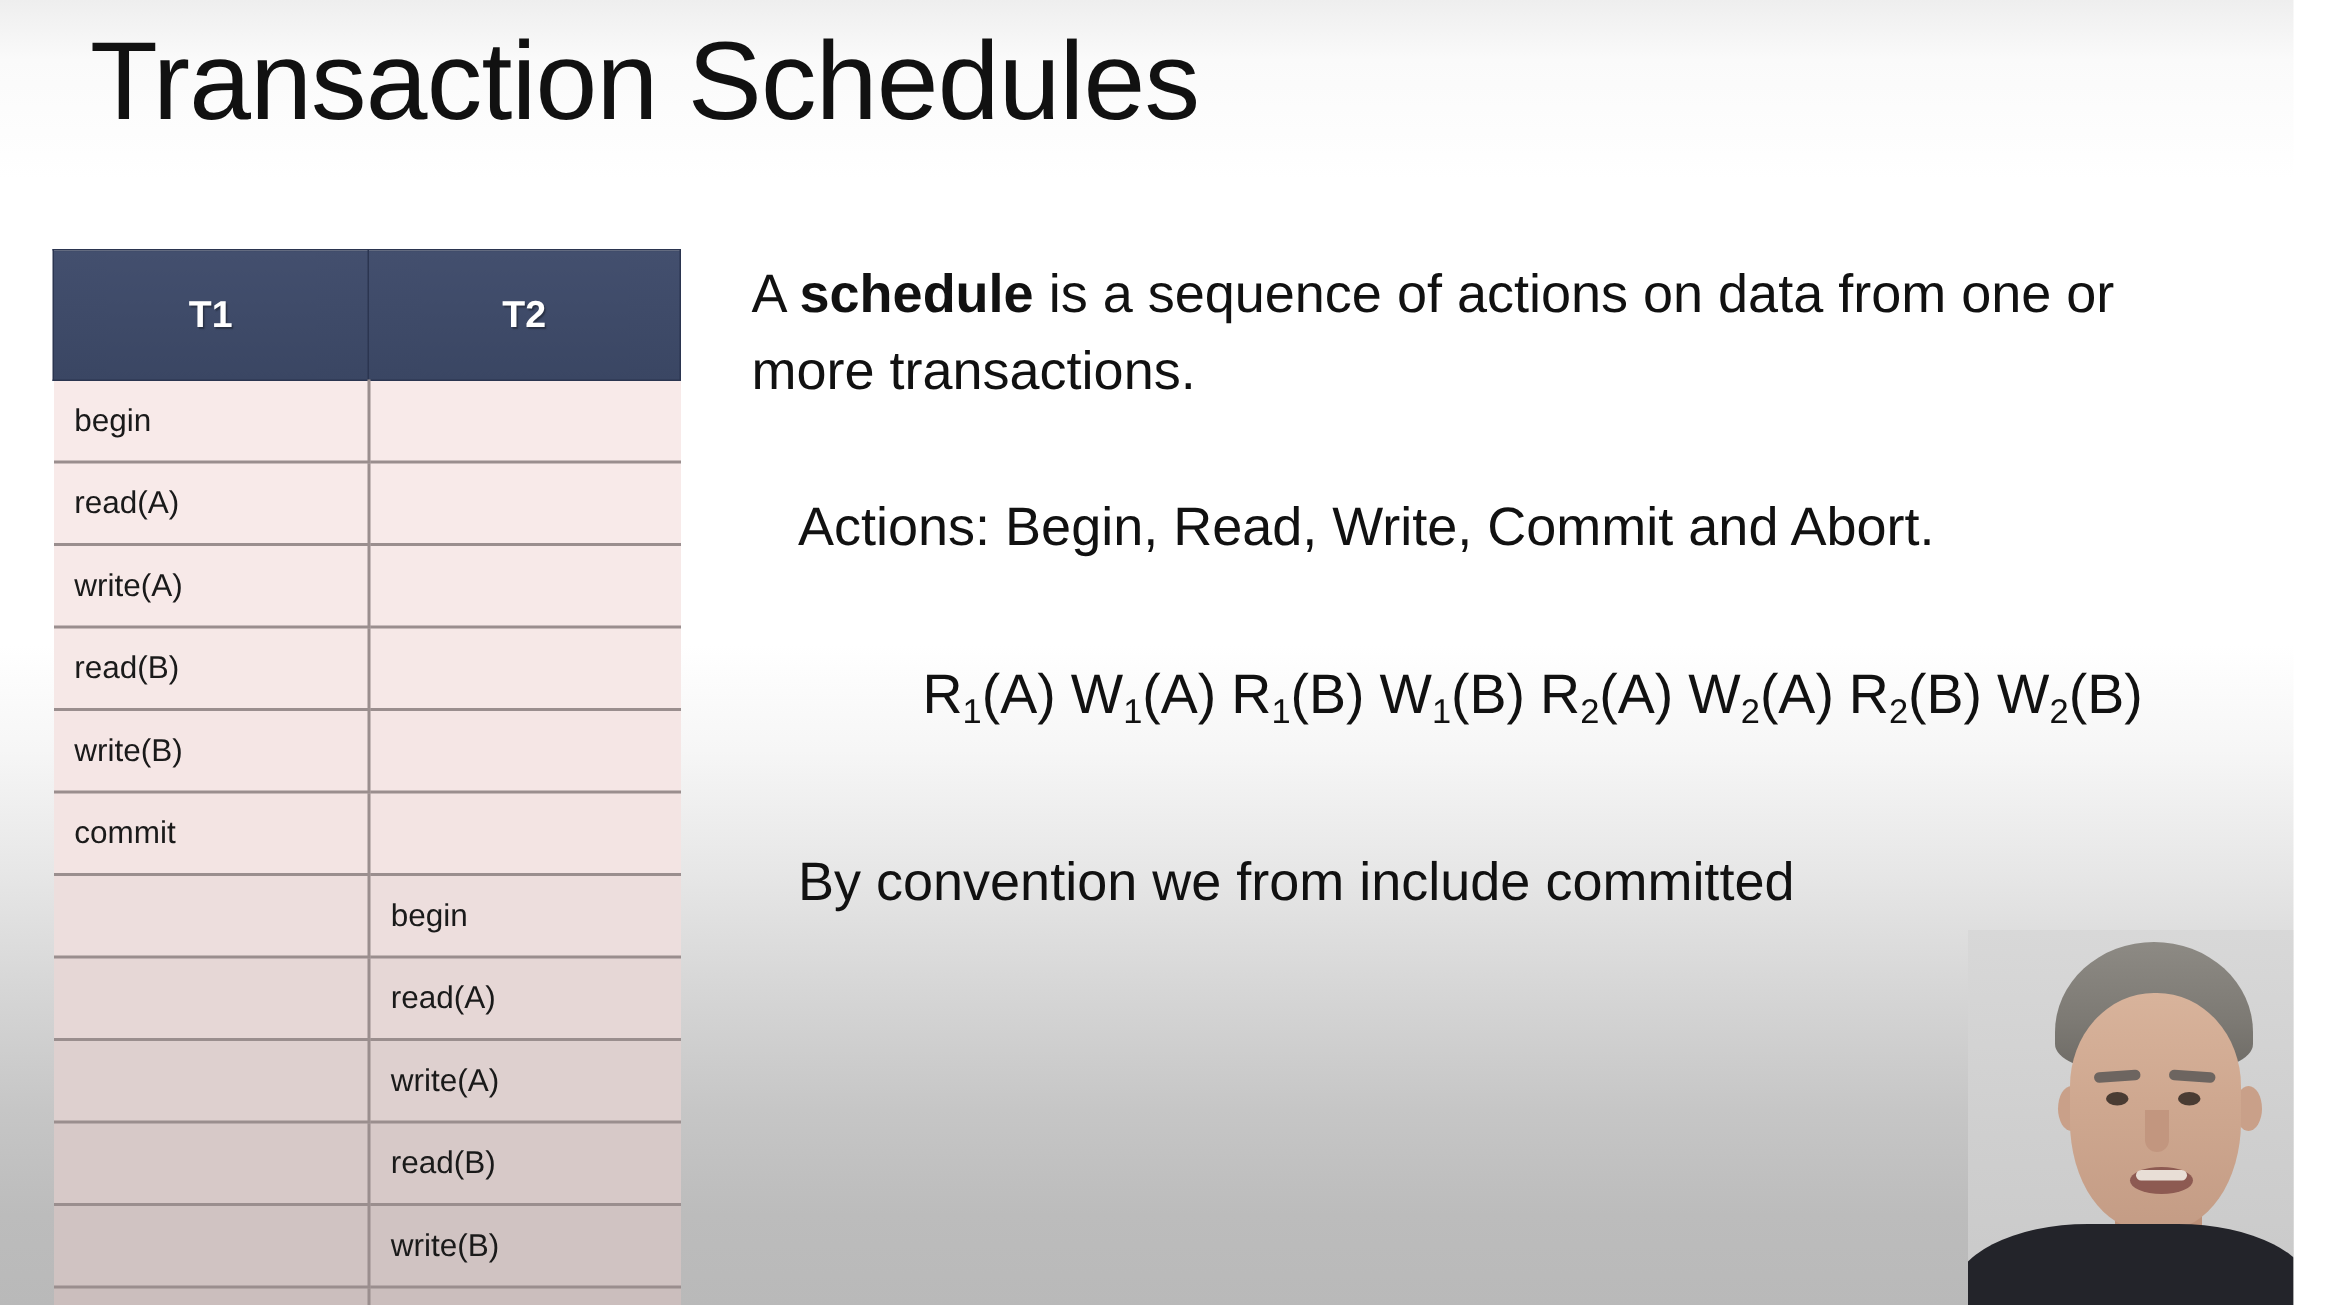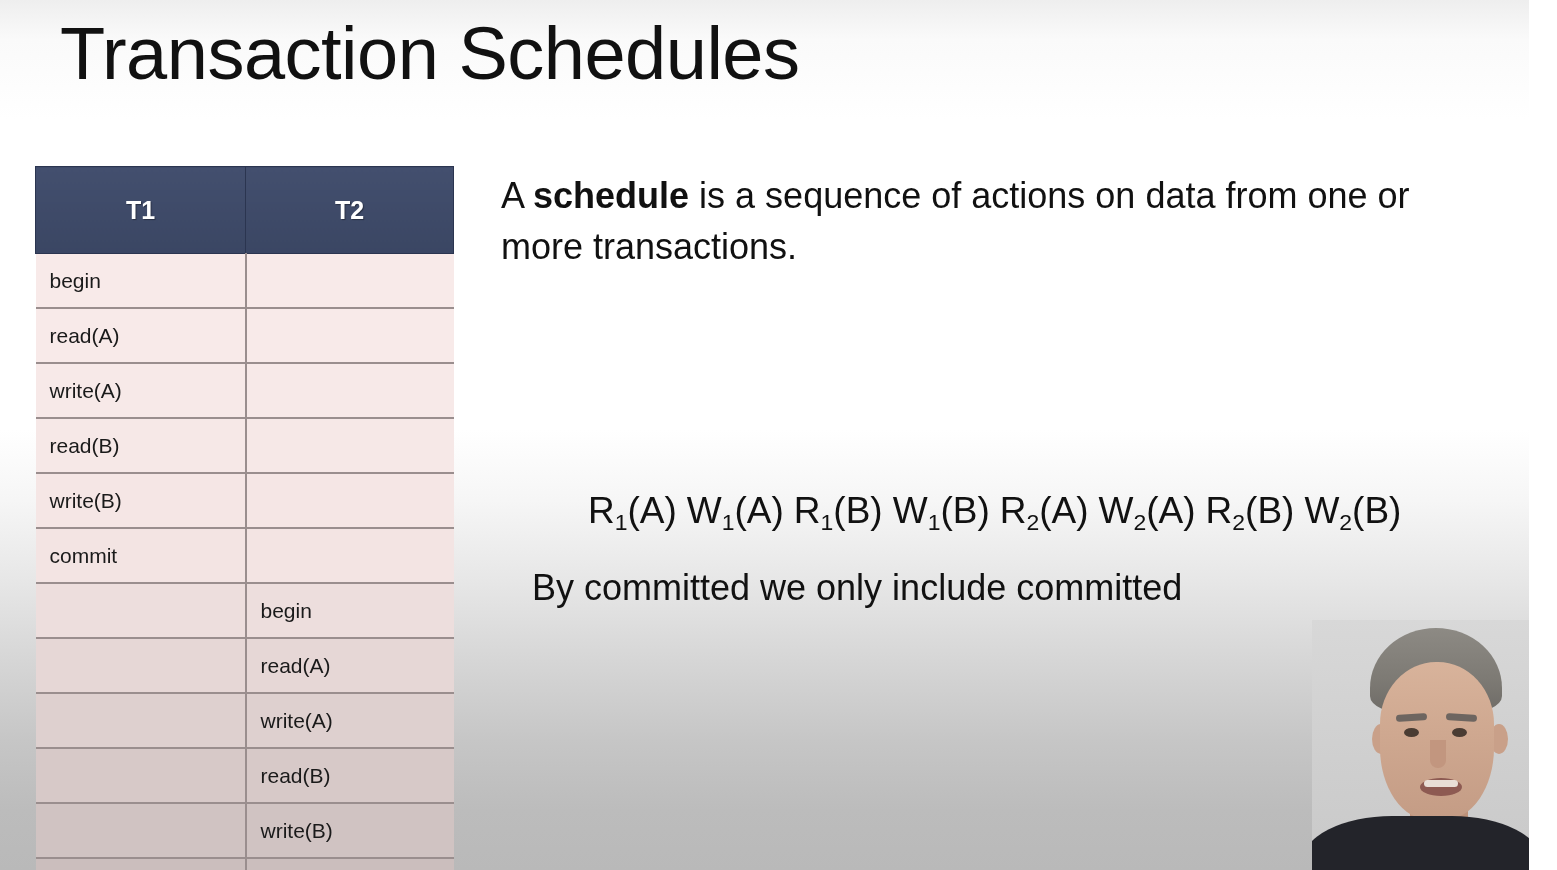--- a/index.html
+++ b/index.html
@@ -111,28 +111,27 @@
     line-height: 51px;
     font-family: "Liberation Sans", sans-serif;
   }
   #para-schedule { left: 501px; top: 170px; width: 985px; }
   #para-schedule b { font-weight: bold; }
 
   #para-actions  { left: 532px; top: 325px; width: 985px; }
 
   #formula {
     position: absolute;
-    left: 588px;
+    left: 615px;
     top: 440px;
     font-size: 37px;
     line-height: 46px;
     color: #111111;
     white-space: nowrap;
     font-family: "Liberation Sans", sans-serif;
-    margin-top: 48px;
   }
   #formula sub {
     font-size: 0.62em;
     vertical-align: baseline;
     position: relative;
     top: 0.32em;
   }
   .op { margin-right: 10px; }
   .op:last-child { margin-right: 0; }
 
@@ -306,25 +305,26 @@
         </tr>
         <tr>
           <td class="cell-empty"></td>
           <td>commit</td>
         </tr>
       </tbody>
   </table>
 
   <div class="body-text" id="para-schedule"><span>A </span><b>schedule</b><span> is a sequence of actions on data from one or more transactions.</span></div>
 
+  <div class="body-text" id="para-actions">Actions: Begin, Read, Write, Commit and Abort.</div>
 
   <div id="formula"><span class="op"><span>R</span><sub>1</sub><span>(A)</span></span><span class="op"><span>W</span><sub>1</sub><span>(A)</span></span><span class="op"><span>R</span><sub>1</sub><span>(B)</span></span><span class="op"><span>W</span><sub>1</sub><span>(B)</span></span><span class="op"><span>R</span><sub>2</sub><span>(A)</span></span><span class="op"><span>W</span><sub>2</sub><span>(A)</span></span><span class="op"><span>R</span><sub>2</sub><span>(B)</span></span><span class="op"><span>W</span><sub>2</sub><span>(B)</span></span></div>
 
   <div class="body-text" id="para-convention">
-      <div>By committed we only include committed</div>
+      <div>By convention we from include committed</div>
     </div>
 
   <div id="webcam">
     <div class="hair"></div>
     <div class="ear left"></div>
     <div class="ear right"></div>
     <div class="neck"></div>
     <div class="face"></div>
     <div class="brow left"></div>
     <div class="brow right"></div>

